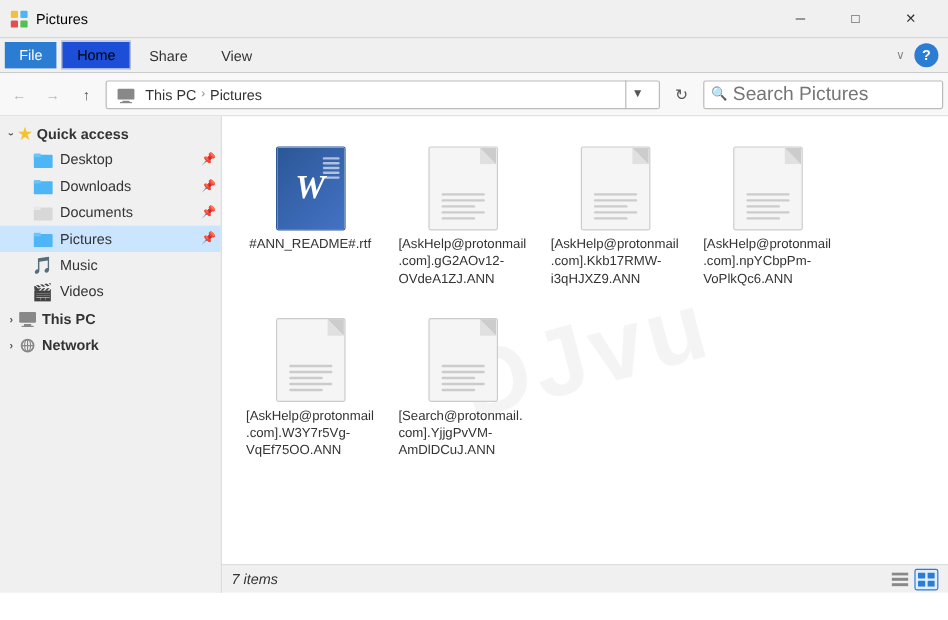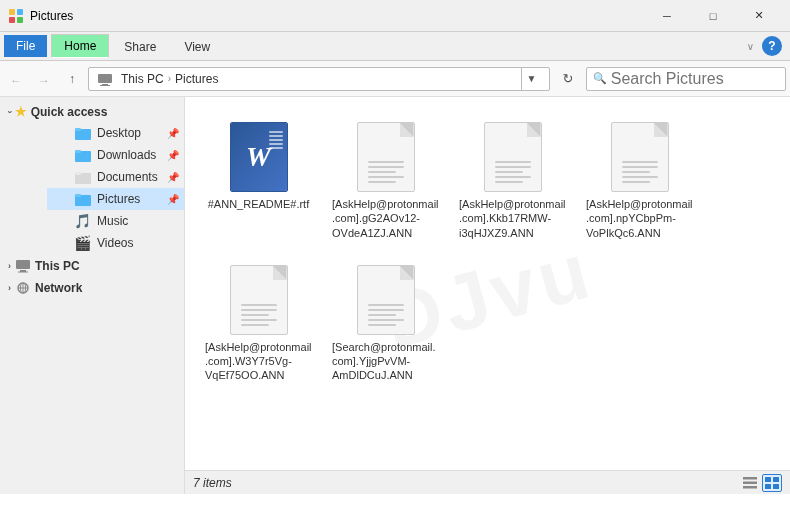--- a/index.html
+++ b/index.html
@@ -57,21 +57,21 @@
     .ribbon-tab {
       padding: 4px 12px;
       cursor: pointer;
       font-size: 12px;
       color: #333;
       border: 1px solid transparent;
       border-bottom: none;
       margin-right: 2px;
     }
     .ribbon-tab.active {
-      background: #86efac;
+      background: #1d4ed8;
       border-color: #ccc;
       border-bottom: 1px solid #fff;
       color: #000;
     }
     .ribbon-tab-file {
       background: #2b7cd3;
       color: #fff;
       padding: 4px 12px;
       font-size: 12px;
       cursor: pointer;
@@ -198,21 +198,20 @@
       font-size: 13px;
     }
     .sidebar-item {
       display: flex;
       align-items: center;
       padding: 3px 8px 3px 28px;
       cursor: pointer;
       font-size: 12px;
       color: #333;
       position: relative;
-      margin-left: 47px;
     }
     .sidebar-item.active { background: #cce5ff; }
     .sidebar-item-icon {
       width: 16px; height: 16px;
       margin-right: 6px;
       display: flex; align-items: center; justify-content: center;
       font-size: 14px;
     }
     .sidebar-pin {
       position: absolute;

